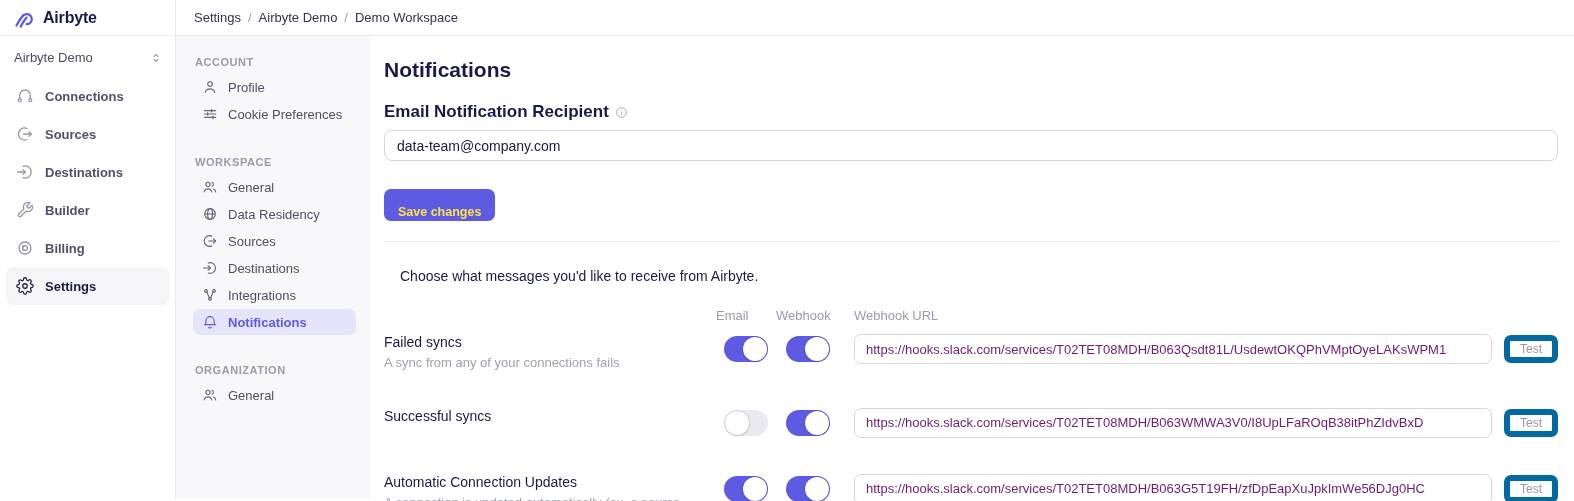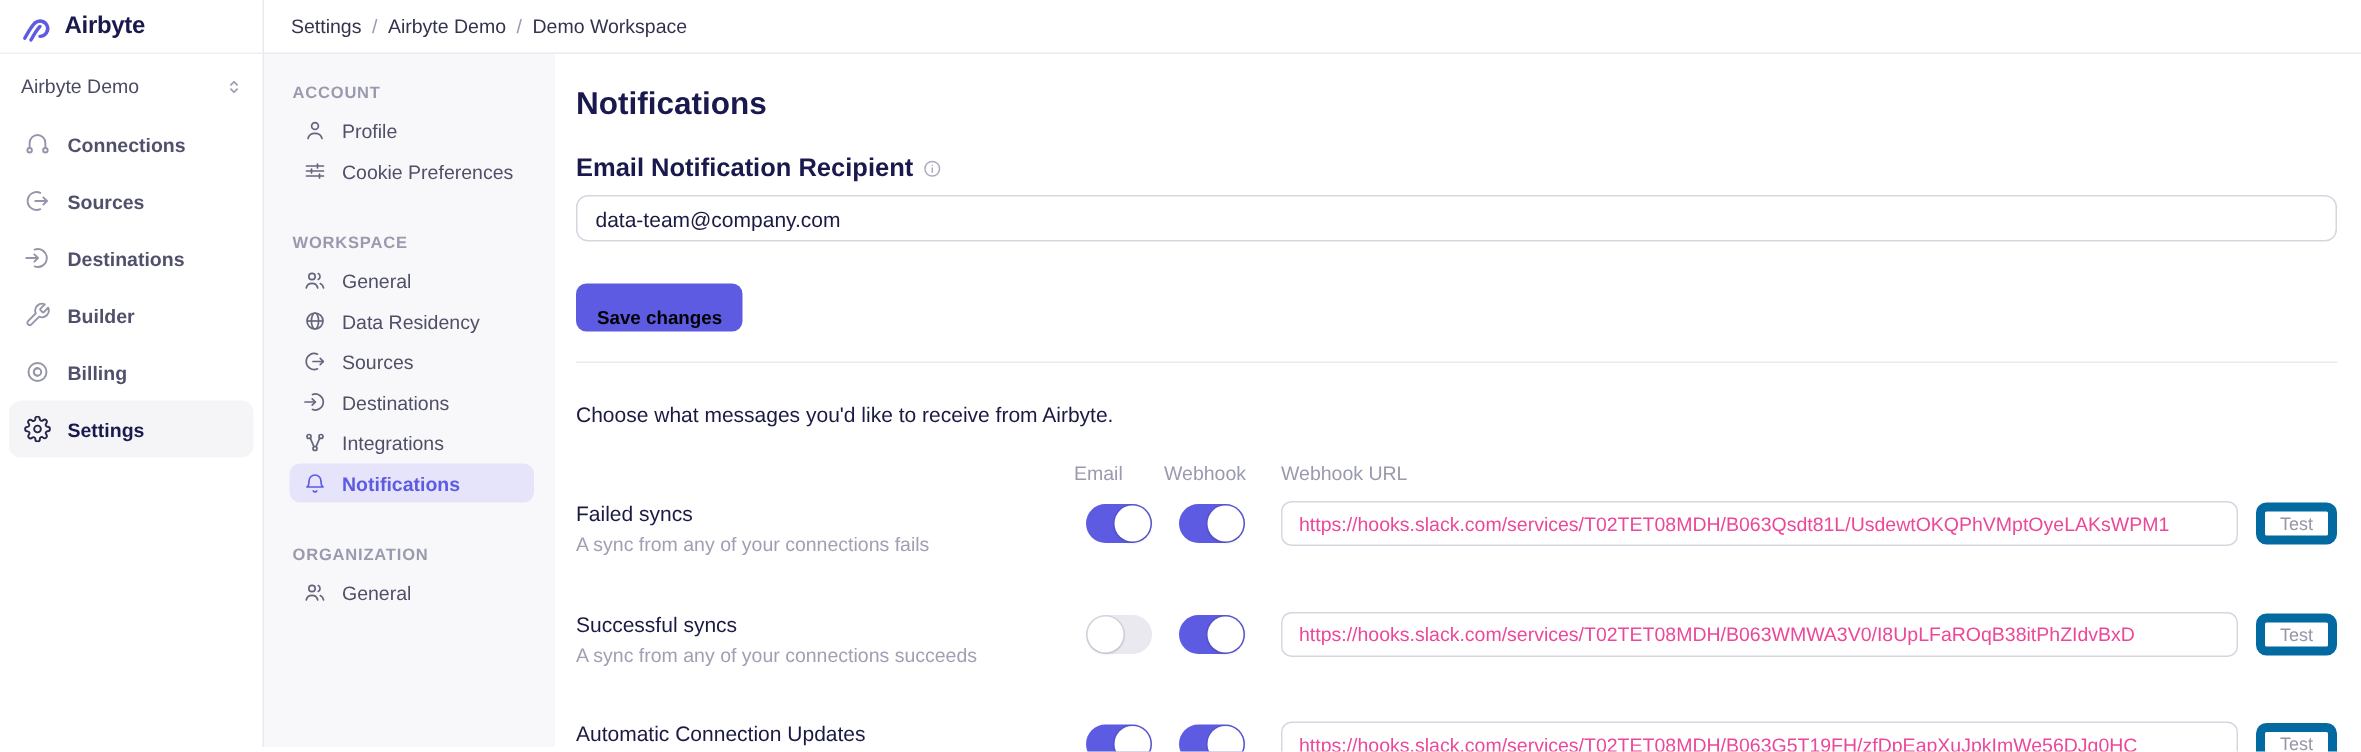--- a/index.html
+++ b/index.html
@@ -60,38 +60,38 @@
   .page-title{font-size:21px;font-weight:800;color:var(--heading);margin:8px 0 20px;}
   .field-label{display:flex;align-items:center;gap:6px;font-size:17px;font-weight:700;color:var(--heading);margin-bottom:8px;}
   .info{color:#ABABBE;display:inline-flex;}
   .text-input{
     width:100%;height:31px;border:1px solid #D6D6E0;border-radius:8px;
     padding:12px 12px;font-size:14px;color:#1A1A42;background:#fff;outline:none;
     font-family:inherit;
   }
   .save-btn{
     margin-top:28px;height:29px;padding:16px 14px;border:none;border-radius:7px;
-    background:var(--accent);color:#000000;font-size:12.5px;font-weight:700;cursor:pointer;
+    background:var(--accent);color:#fde047;font-size:12.5px;font-weight:700;cursor:pointer;
     font-family:inherit;
   }
   .divider{border:none;border-top:1px solid #E9E9EF;margin:20px 0 0;}
-  .choose-text{font-size:14px;color:#1A1A42;margin:26px 0 24px;}
+  .choose-text{font-size:14px;color:#1A1A42;margin:26px 16px 24px;}
 
   .ntable-head,.nrow{display:grid;grid-template-columns:332px 60px 64px 1fr 66px;align-items:start;}
   .ntable-head{font-size:13px;color:#9A9AAE;margin-bottom:11px;}
   .th-center{text-align:left;}
   .th-url{padding-left:14px;}
   .nrow{margin-bottom:36px;}
   .row-title{font-size:14px;color:#1A1A42;margin-bottom:4px;}
   .row-desc{font-size:13px;color:#A0A0B4;line-height:1.35;padding-right:26px;}
   .toggle-cell{display:flex;justify-content:center;padding-top:2px;}
   .url-cell{padding-left:14px;}
   .url-input{
     width:100%;height:30px;border:1px solid #D6D6E0;border-radius:7px;
-    padding:0 11px;font-size:13px;color:#ec4899;background:#fff;outline:none;font-family:inherit;
+    padding:0 11px;font-size:13px;color:#701a75;background:#fff;outline:none;font-family:inherit;
   }
   .test-cell{padding-left:12px;padding-top:1px;}
   .test-btn{
     width:54px;height:28px;border:6px solid #0369a1;border-radius:7px;background:#fff;
     color:#9696A9;font-size:12px;cursor:pointer;font-family:inherit;
   }
 
   
   .toggle{width:44px;height:26px;border-radius:13px;background:#E9E9EF;position:relative;cursor:pointer;flex-shrink:0;}
   .toggle::after{
@@ -412,21 +412,20 @@
             <div class="toggle on"></div>
           </div>
         <div class="url-cell"><input class="url-input" type="text" value="https://hooks.slack.com/services/T02TET08MDH/B063Qsdt81L/UsdewtOKQPhVMptOyeLAKsWPM1" style=""></div>
         <div class="test-cell"><button class="test-btn">Test</button></div>
       </div>
 
       
       <div class="nrow">
         <div>
           <div class="row-title">Successful syncs</div>
-          <div class="row-desc">A sync from any of your connections succeeds</div>
         </div>
         <div class="toggle-cell">
             <div class="toggle"></div>
           </div>
         <div class="toggle-cell">
             <div class="toggle on"></div>
           </div>
         <div class="url-cell"><input class="url-input" type="text" value="https://hooks.slack.com/services/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" style=""></div>
         <div class="test-cell"><button class="test-btn">Test</button></div>
       </div>

